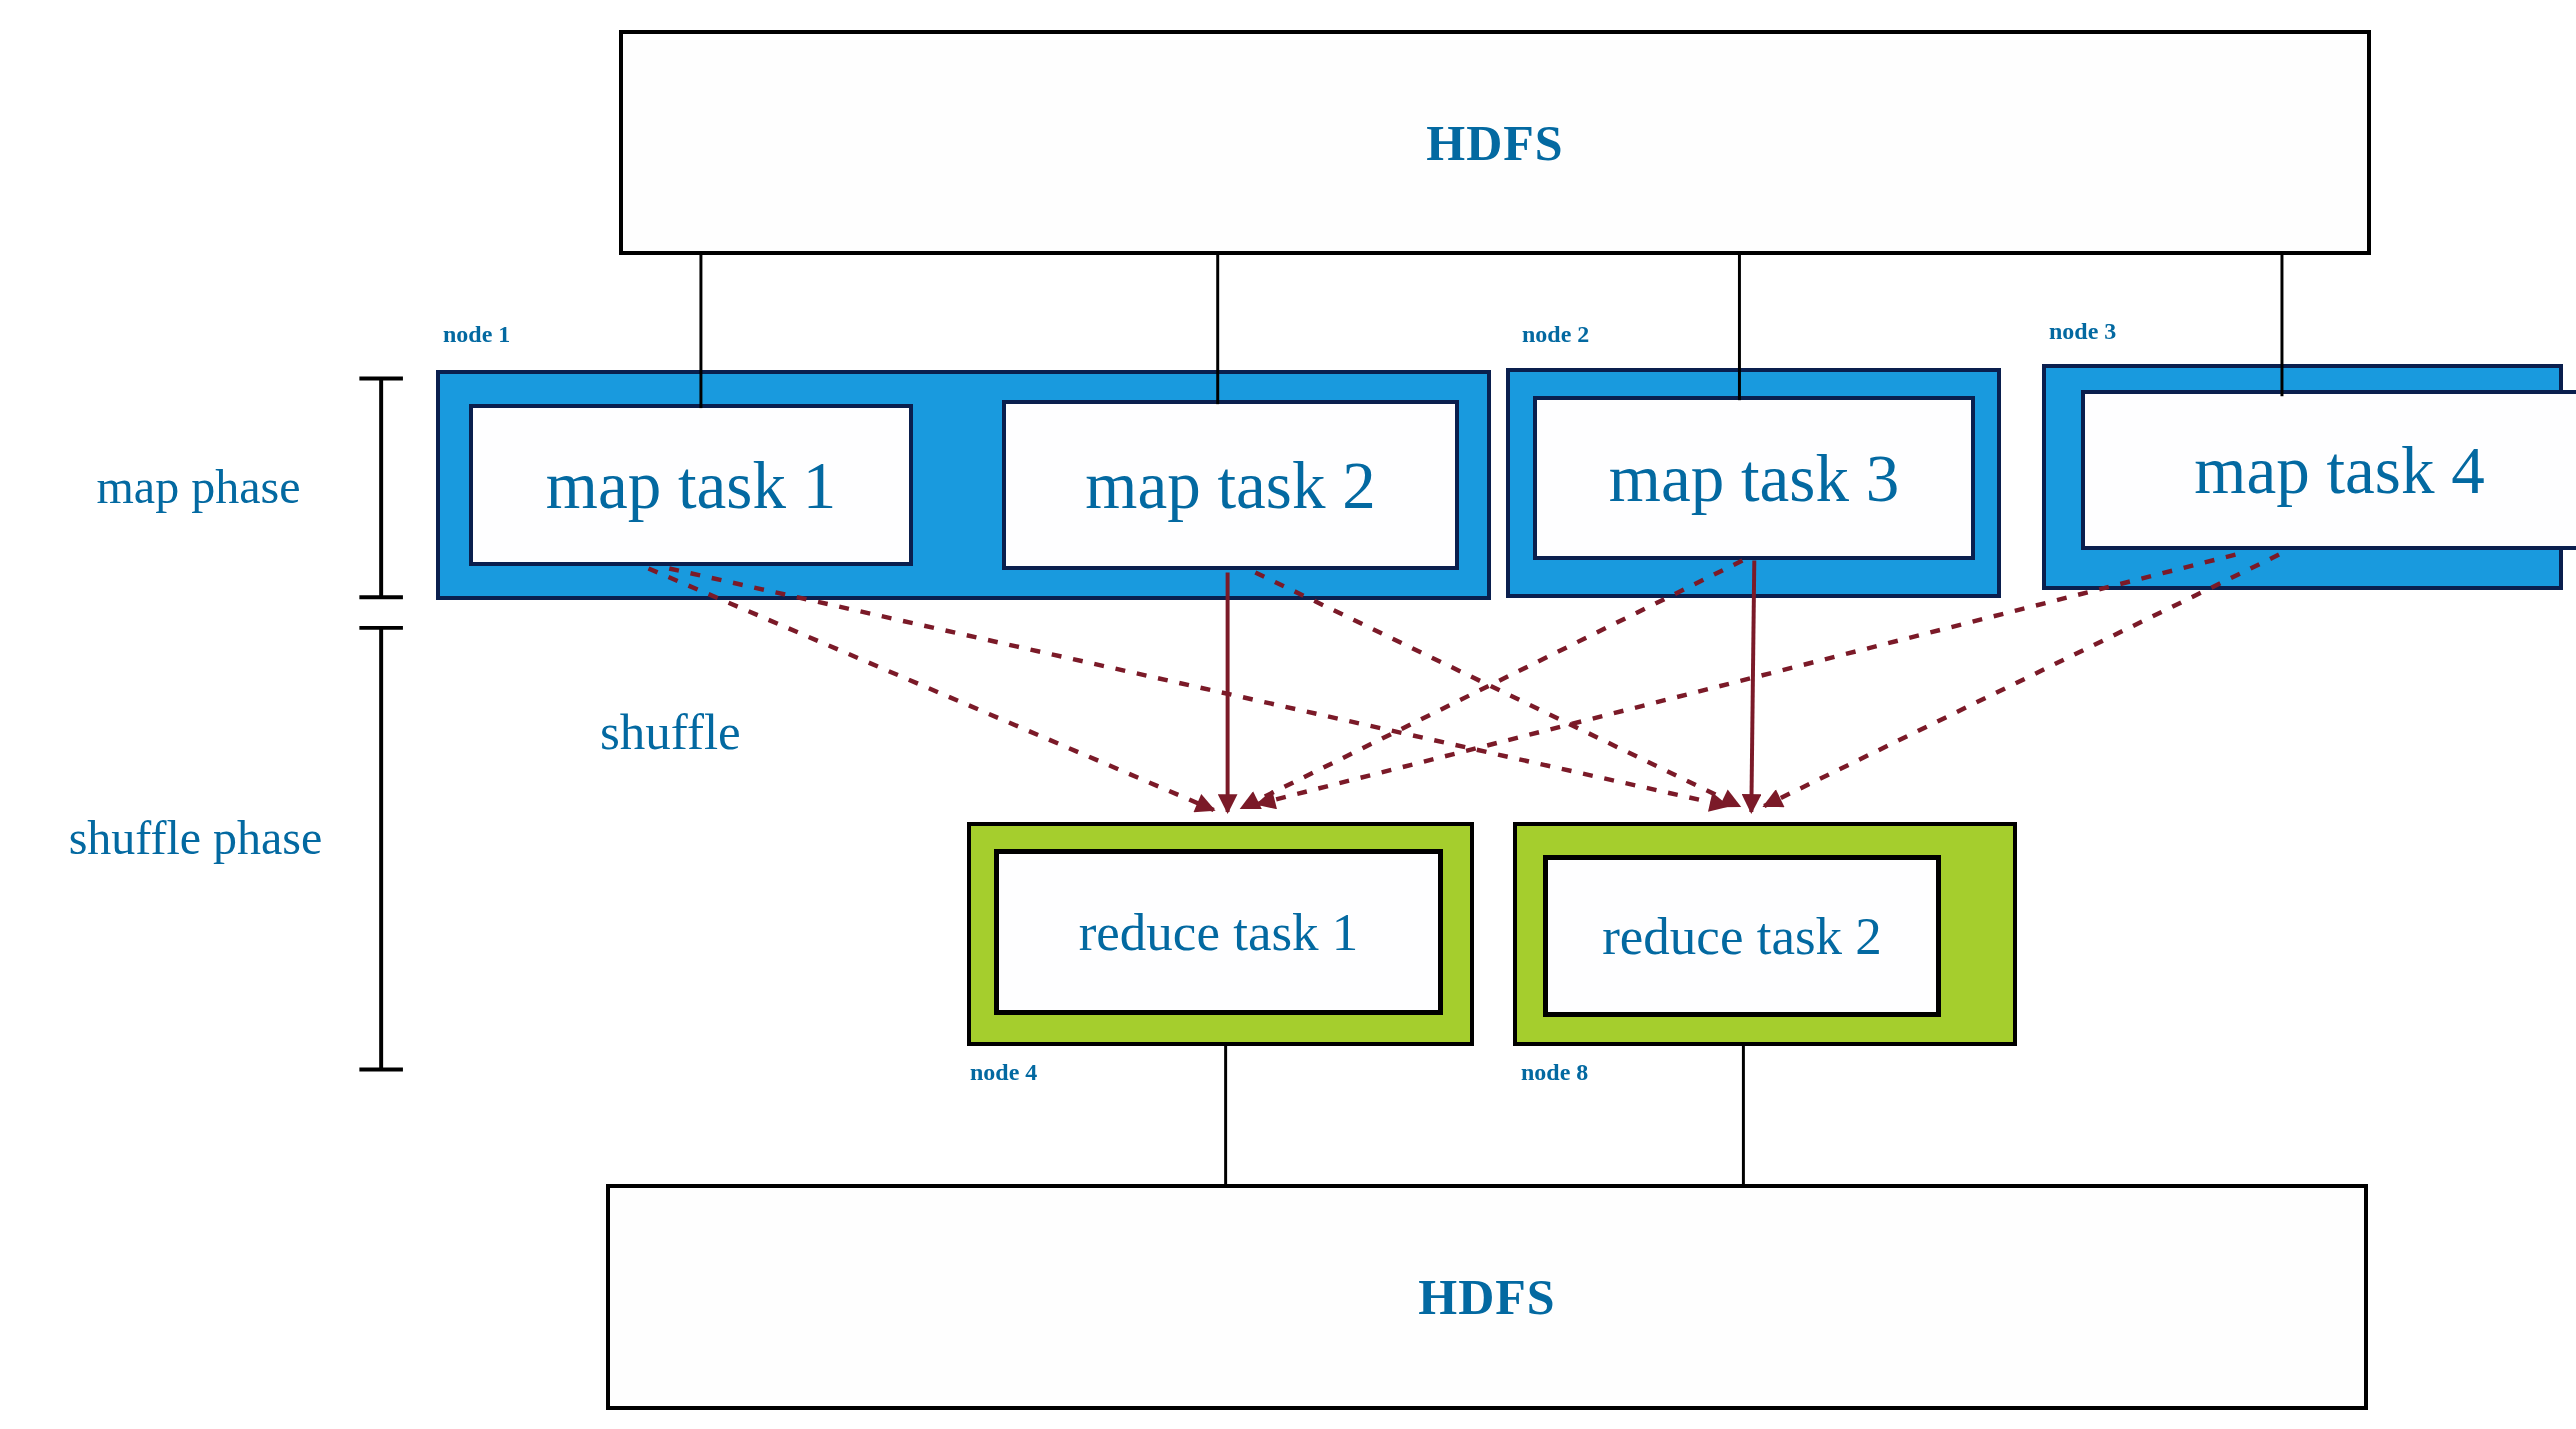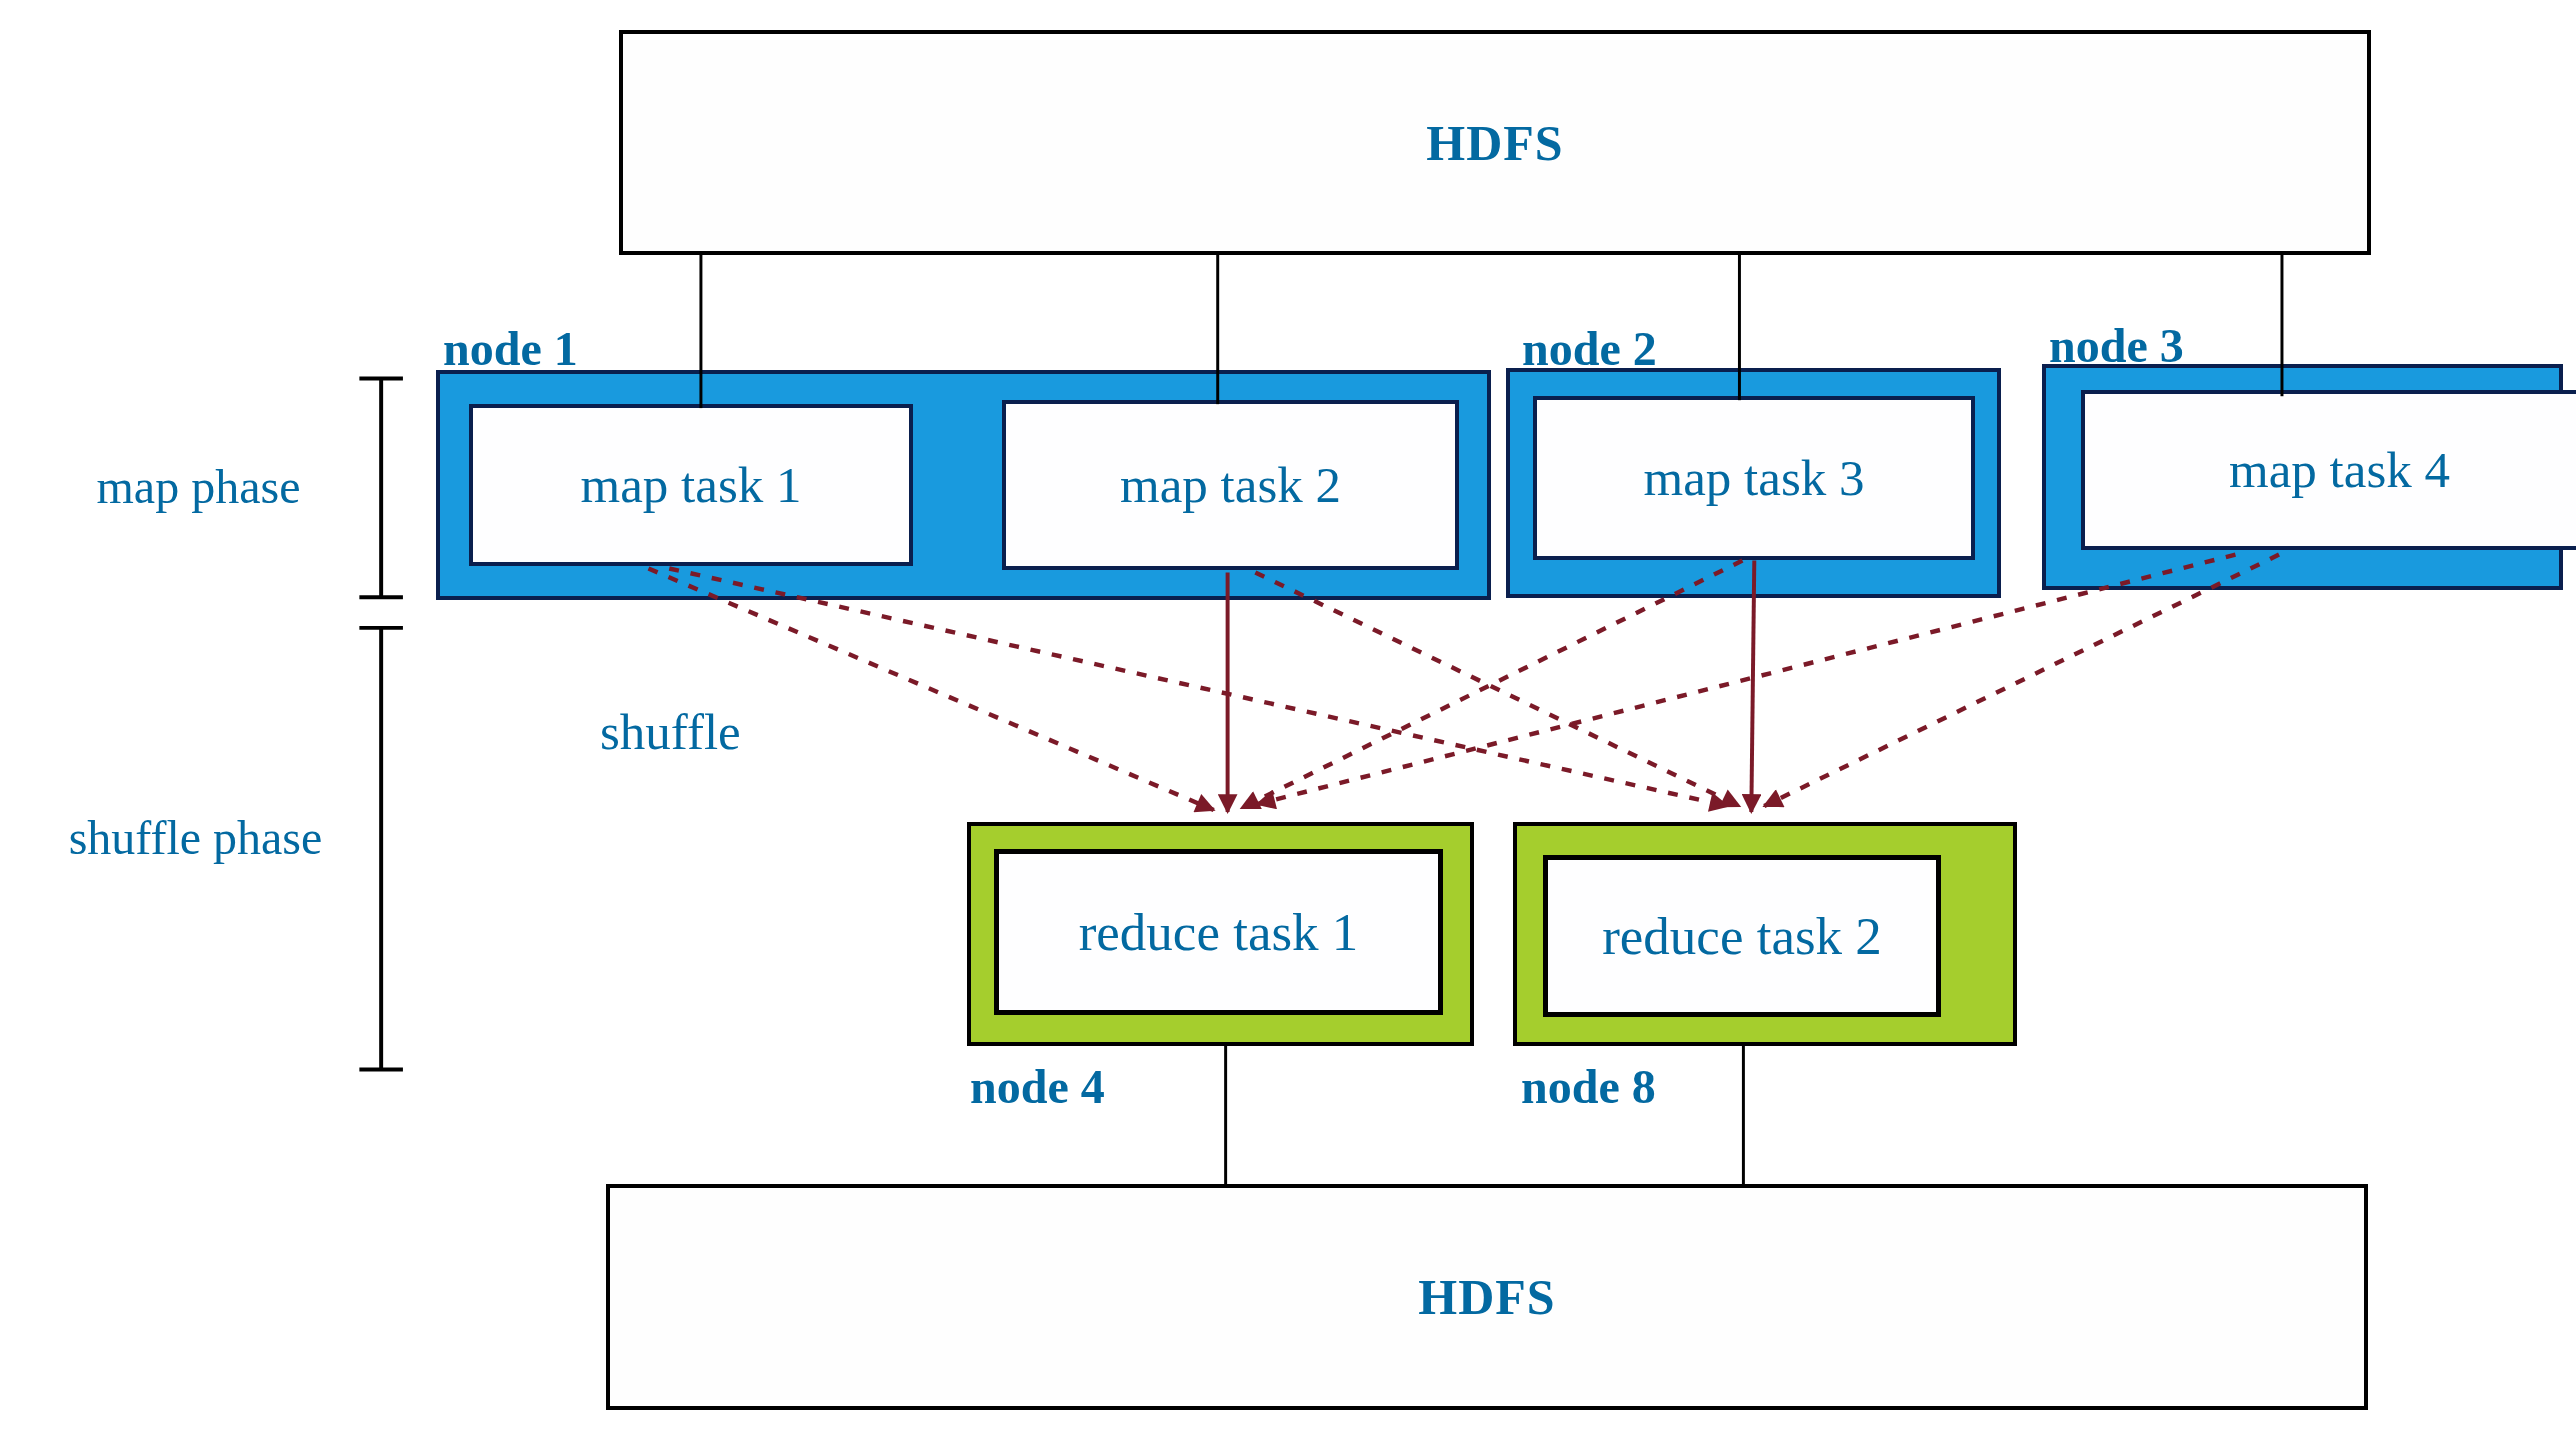--- a/index.html
+++ b/index.html
@@ -24,41 +24,41 @@
 
   .node-blue{border:4px solid #0a1f4e;}
   #node1-box{left:436px;top:370px;width:1055px;height:230px;}
   #node2-box{left:1506px;top:368px;width:495px;height:230px;}
   #node3-box{left:2042px;top:364px;width:521px;height:226px;}
 
   .task-box{
     background:#fefeff;
     border:4px solid #0a1f4e;
     display:flex;align-items:center;justify-content:center;
-    font-size:51px;
+    font-size:67px;
   }
   #map-task-1{left:469px;top:404px;width:444px;height:162px;}
   #map-task-2{left:1002px;top:400px;width:457px;height:170px;}
   #map-task-3{left:1533px;top:396px;width:442px;height:164px;}
   #map-task-4{left:2081px;top:390px;width:517px;height:160px;}
 
   .node-green{border:4px solid #000;}
   #node4-box{left:967px;top:822px;width:507px;height:224px;}
   #node5-box{left:1513px;top:822px;width:504px;height:224px;}
 
   .task-box-green{
     background:#fefeff;
     border:5px solid #000;
     display:flex;align-items:center;justify-content:center;
     font-size:53px;
   }
   #reduce-task-1{left:994px;top:849px;width:449px;height:166px;}
   #reduce-task-2{left:1543px;top:855px;width:398px;height:162px;}
 
-  .node-label{font-weight:bold;font-size:48px;white-space:nowrap;}
+  .node-label{font-weight:bold;font-size:24px;white-space:nowrap;}
   #node1-label{left:443px;top:321px;}
   #node2-label{left:1522px;top:321px;}
   #node3-label{left:2049px;top:318px;}
   #node4-label{left:970px;top:1059px;}
   #node5-label{left:1521px;top:1059px;}
 
   .phase-label{font-size:48px;text-align:center;white-space:nowrap;}
   #map-phase-label{left:30px;top:459px;width:337px;}
   #reduce-phase-label{left:10px;top:810px;width:371px;}
   #shuffle-label{left:600px;top:703px;font-size:51px;white-space:nowrap;}

